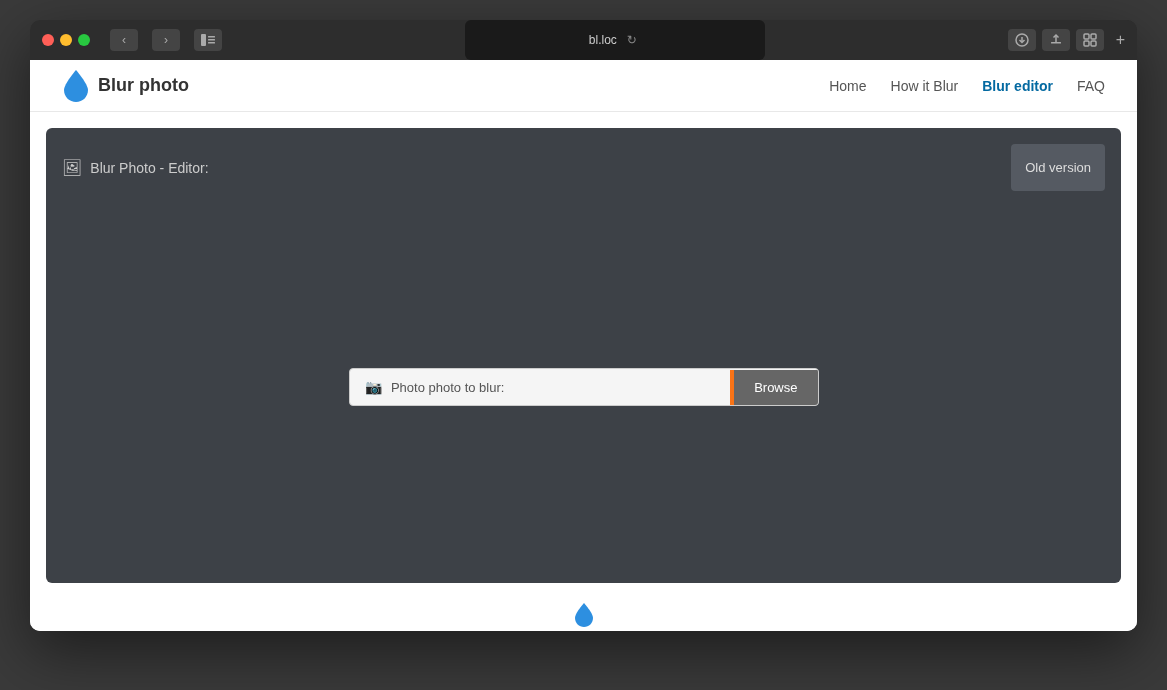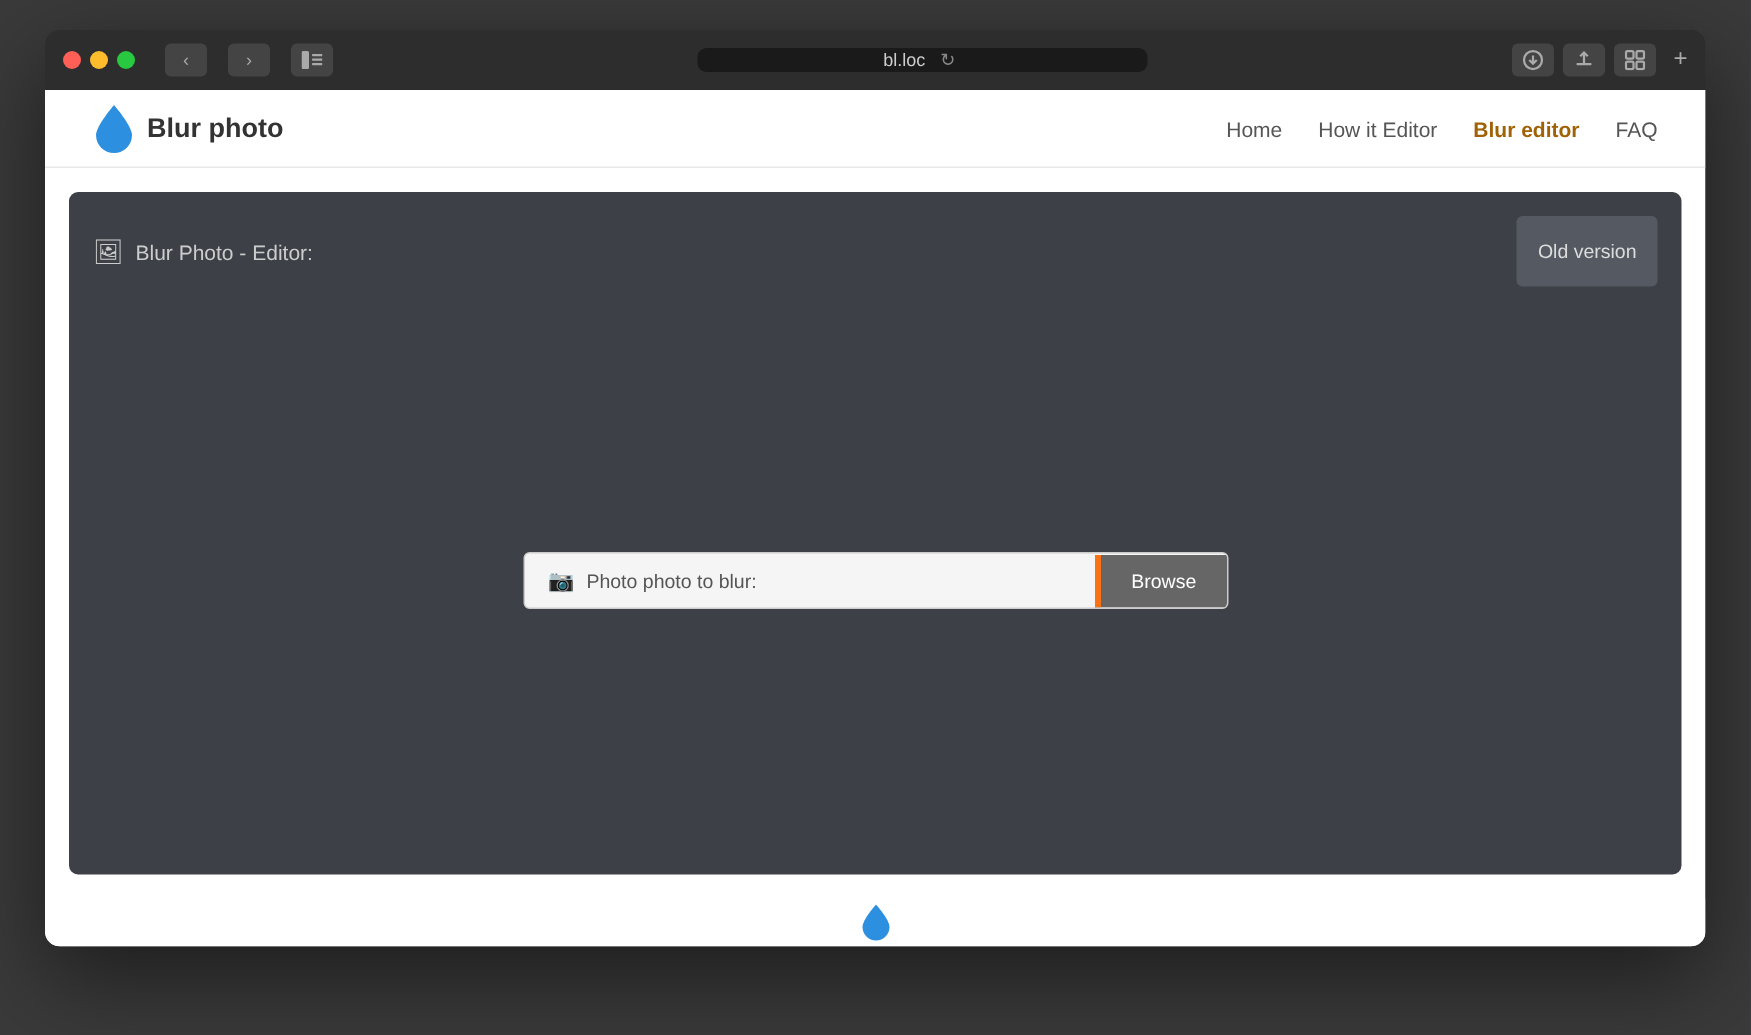--- a/index.html
+++ b/index.html
@@ -81,21 +81,21 @@
     .address-bar-wrapper {
       flex: 1;
       display: flex;
       justify-content: center;
       align-items: center;
     }
 
     .address-bar {
       background: #1a1a1a;
       border-radius: 6px;
-      height: 16px;
+      height: 40px;
       width: 300px;
       display: flex;
       align-items: center;
       justify-content: center;
       gap: 6px;
       color: #ccc;
       font-size: 12px;
     }
 
     .reload-btn {
@@ -197,21 +197,21 @@
 
     .nav-link {
       font-size: 14px;
       color: #555;
       text-decoration: none;
       cursor: pointer;
     }
 
     .nav-link.active {
       font-weight: 700;
-      color: #a16207;
+      color: #0369a1;
     }
 
     
     .editor-container {
       background: #3d4147;
       margin: 16px;
       border-radius: 6px;
       padding: 16px;
       min-height: 430px;
       position: relative;
@@ -369,21 +369,21 @@
     <nav class="nav">
       <div class="nav-logo">
         <svg class="logo-drop" viewBox="0 0 28 36" fill="none">
           <path d="M14 2 C14 2, 2 16, 2 22 C2 29, 7.5 34, 14 34 C20.5 34, 26 29, 26 22 C26 16, 14 2, 14 2Z" fill="#2d8fe0"></path>
         </svg>
         <span class="nav-brand">Blur photo</span>
       </div>
 
       <div class="nav-links">
         <a class="nav-link">Home</a>
-        <a class="nav-link">How it Editor</a>
+        <a class="nav-link">How it Blur</a>
         <a class="nav-link active">Blur editor</a>
         <a class="nav-link">FAQ</a>
       </div>
     </nav>
 
     <div class="editor-container">
       <div class="editor-header">
         <div class="editor-title">
           <span class="editor-title-icon">🖼</span>
           <span>Blur Photo - Editor:</span>

